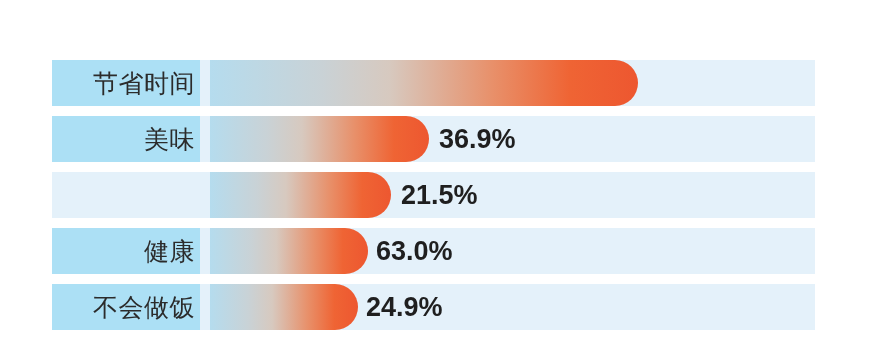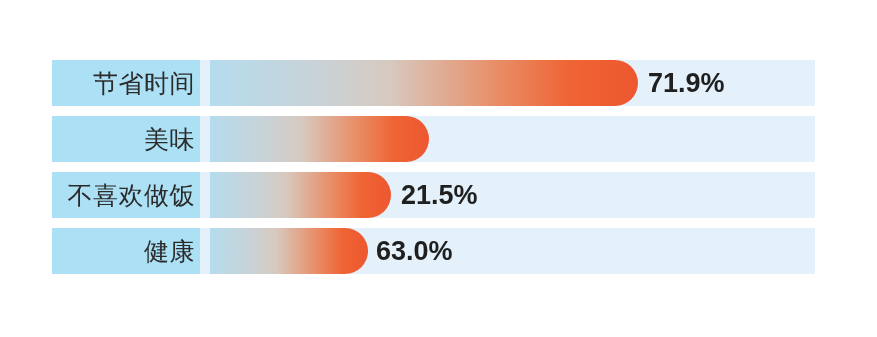--- a/index.html
+++ b/index.html
@@ -98,43 +98,48 @@
 <body>
 
 <div id="chart-root">
 
   <div class="bar-row" style="top:60px;">
     <div class="row-track"></div>
     <div class="cat-plate">
       <span class="cat-label">节省时间</span>
     </div>
     <div class="bar-fill" style="width:428px;"></div>
-    <div class="bar-value" style="left:596px;">71.9%</div>
   </div>
 
   <div class="bar-row" style="top:116px;padding-left:28px;">
     <div class="row-track"></div>
     <div class="cat-plate">
       <span class="cat-label">美味</span>
     </div>
     <div class="bar-fill" style="width:219px;"></div>
+    <div class="bar-value" style="left:387px;">36.9%</div>
   </div>
 
   <div class="bar-row" style="top:172px;">
     <div class="row-track"></div>
-    <div class="cat-plate">
-      <span class="cat-label">不喜欢做饭</span>
-    </div>
     <div class="bar-fill" style="width:181px;"></div>
     <div class="bar-value" style="left:349px;">21.5%</div>
   </div>
 
   <div class="bar-row" style="top:228px;text-align:center;">
     <div class="row-track"></div>
     <div class="cat-plate">
       <span class="cat-label">健康</span>
     </div>
     <div class="bar-fill" style="width:158px;"></div>
     <div class="bar-value" style="left:324px;">63.0%</div>
   </div>
 
+  <div class="bar-row" style="top:284px;">
+    <div class="row-track"></div>
+    <div class="cat-plate">
+      <span class="cat-label">不会做饭</span>
+    </div>
+    <div class="bar-fill" style="width:148px;"></div>
+    <div class="bar-value" style="left:314px;">24.9%</div>
+  </div>
 
 </div>
 
 </body></html>

